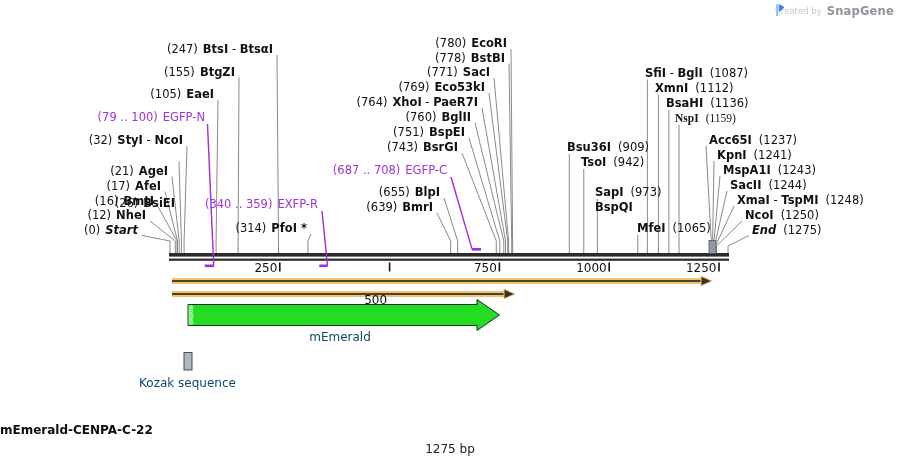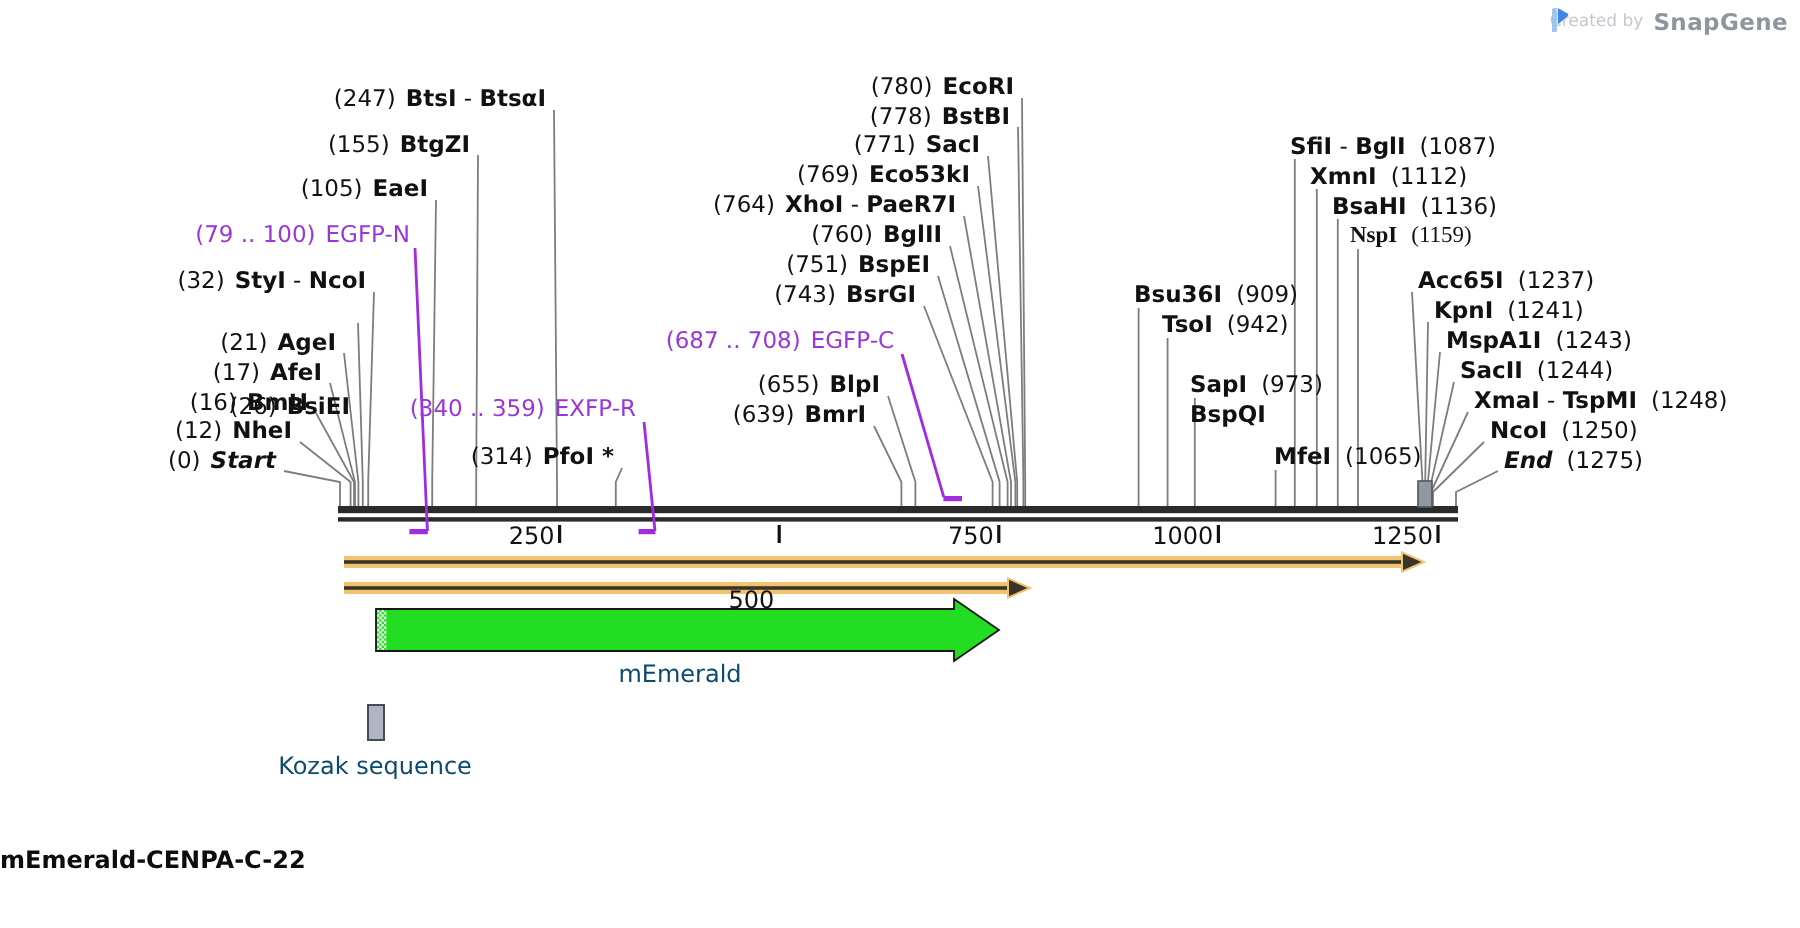--- a/index.html
+++ b/index.html
@@ -153,20 +153,21 @@
       <div class="tick-label anchor-right" style="left: 606.7px; top: 267.5px;">1000</div>
       <div class="tick-label anchor-right" style="left: 716.5px; top: 267.5px;">1250</div>
       <div class="site-label purple anchor-right" style="left: 205px; top: 117px;"><span class="ps-l">(79 .. 100)</span><span class="nm">EGFP-N</span></div>
       <div class="site-label purple anchor-right" style="left: 318px; top: 204px;"><span class="ps-l">(340 .. 359)</span><span class="nm">EXFP-R</span></div>
       <div class="site-label purple anchor-right" style="left: 447px; top: 170px;"><span class="ps-l">(687 .. 708)</span><span class="nm">EGFP-C</span></div>
       <div class="feature-label anchor-left" style="left: 340px; top: 337px;">mEmerald</div>
       <div class="feature-label anchor-left" style="left: 187.5px; top: 382.5px;">Kozak sequence</div>
     </div>
 
   <div class="doc-title" style="top:423px">mEmerald-CENPA-C-22</div>
+  <div class="doc-subtitle" style="top:442px">1275 bp</div>
 
   <div class="branding">
     <span class="created-by">Created by</span>
     <svg width="10" height="13" viewBox="0 0 10 13">
       <path d="M1 12 L1 1 Q1 0 2 0 L3.4 0 L3.4 12 Z" fill="#9ec4ee"></path>
       <path d="M3.9 0 L8.6 2.6 Q9.6 3.2 8.9 4.0 L3.9 8.2 Z" fill="#3f86e8"></path>
     </svg>
     <span class="brand-name">SnapGene</span>
   </div>
 

